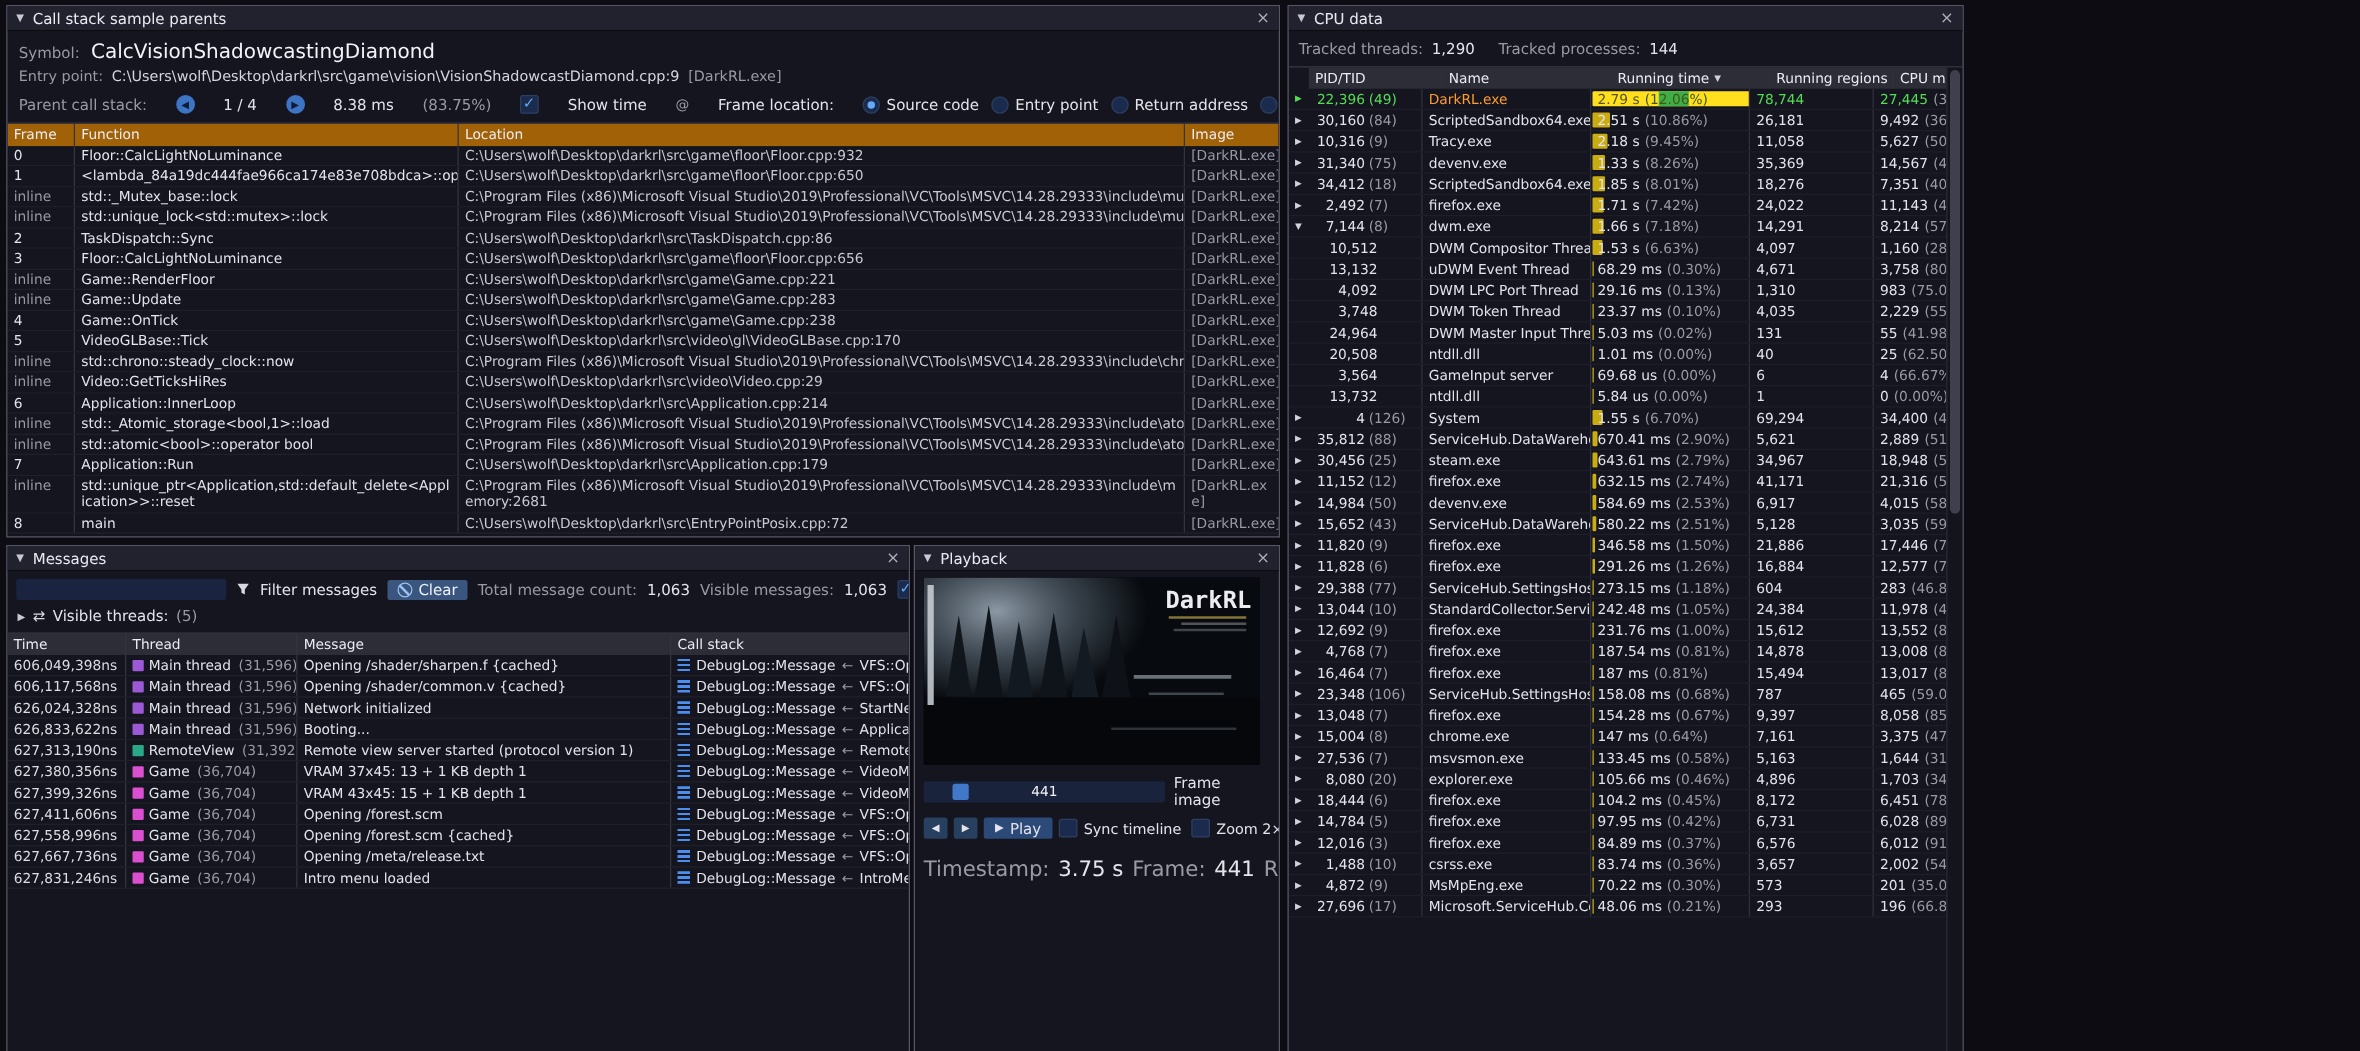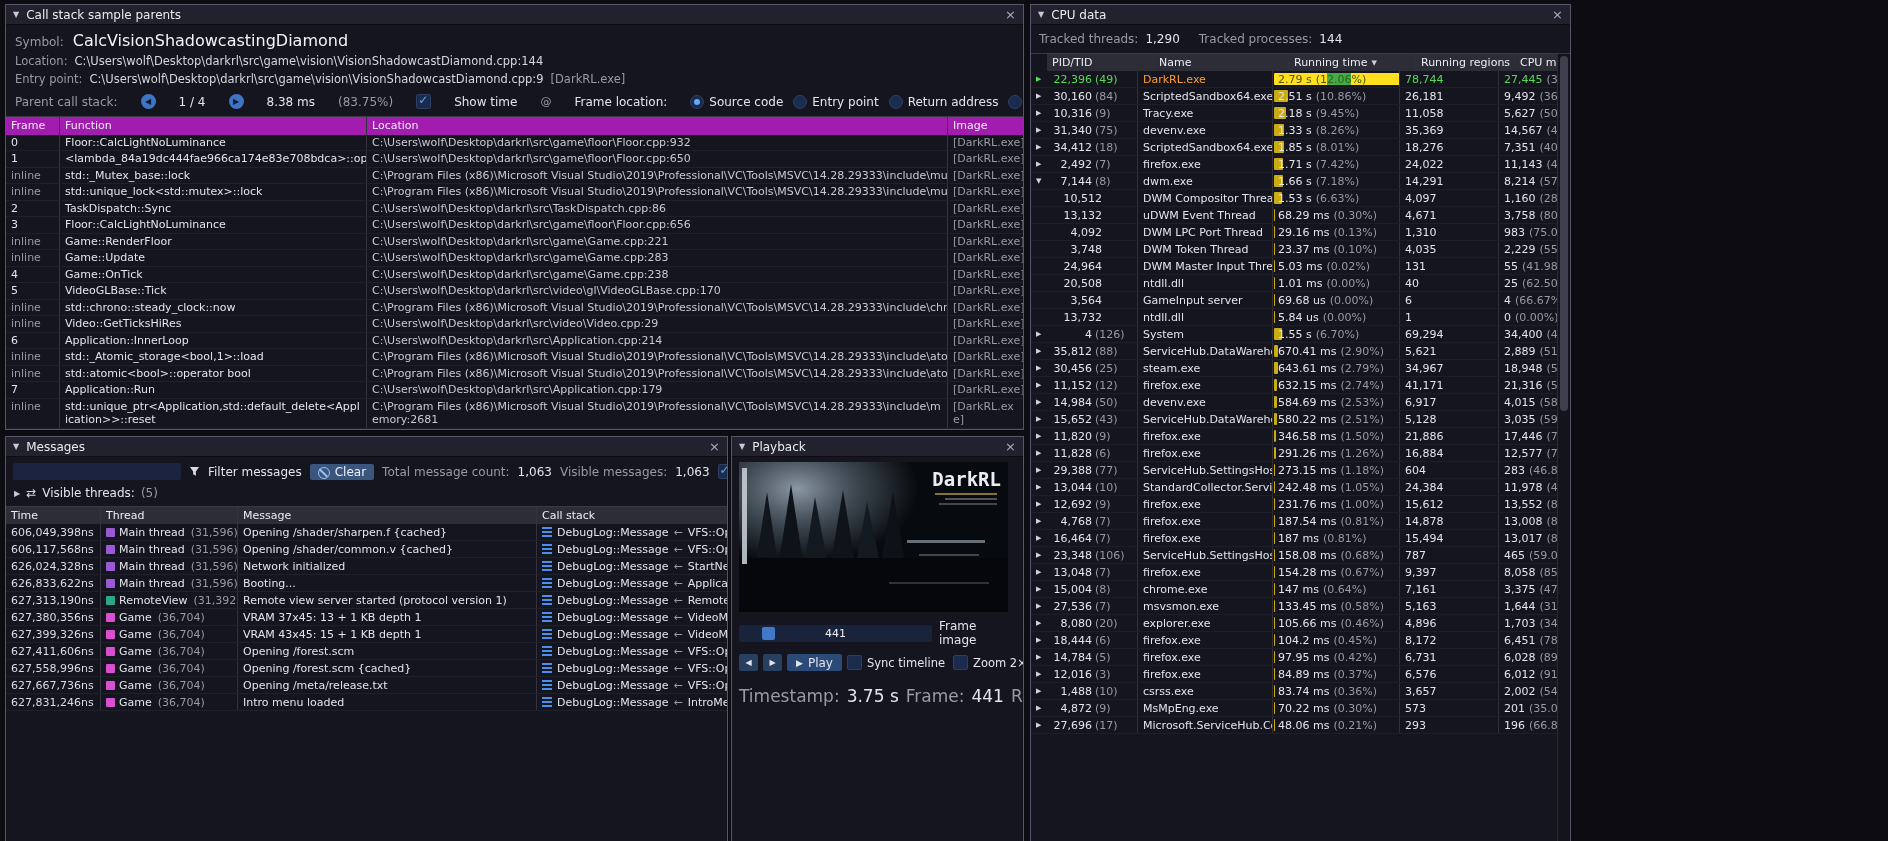--- a/index.html
+++ b/index.html
@@ -23,36 +23,36 @@
   .navbtn{width:15px;height:15px;border-radius:50%;background:#3e74c4;color:#0e1c34;font-size:8px;
           display:inline-flex;align-items:center;justify-content:center;flex:none}
   .checkbox{width:13px;height:13px;background:#1b2b4d;border:1px solid #2d3f61;border-radius:2px;position:relative;flex:none;display:inline-block}
   .checkbox.checked::after{content:"\2713";position:absolute;left:1px;top:-1px;color:#64a8f8;font-size:12px;font-weight:bold;line-height:13px}
   .radios{display:inline-flex;gap:10px;align-items:center}
   .radio-item{display:inline-flex;gap:5px;align-items:center}
   .radio-circle{width:12px;height:12px;border-radius:50%;background:#1b2b4d;border:1px solid #2d3f61;position:relative;flex:none}
   .radio-circle.sel::after{content:"";position:absolute;left:3px;top:3px;width:6px;height:6px;border-radius:50%;background:#64a8f8}
   .at{font-size:11px}
   .cs-table{flex:1;display:flex;flex-direction:column;overflow:hidden;font-size:11px;border-top:1px solid #3a3a46}
-  .cs-hrow{display:flex;background:#a21caf;flex:none}
+  .cs-hrow{display:flex;background:#a16207;flex:none}
   .cs-rows{flex:1;overflow:hidden}
   .cs-row{display:flex;border-bottom:1px solid #20202a;background:#15151f}
   .cs-c{padding:1px 5px;border-right:1px solid #34343e;white-space:nowrap;overflow:hidden;line-height:13.5px}
   .cs-hrow .cs-c{padding:2px 5px;color:#ececf4}
   .c-frame{width:43px;flex:none}
   .c-fn{width:296px;flex:none}
   .c-loc{width:570px;flex:none;color:#c9c9d2}
   .c-img{flex:1;border-right:none}
   .cs-row.wrap .cs-c{white-space:normal;word-break:break-all}
 
   
   #win-messages{left:5px;top:436px;width:721px;height:405px}
   .msg-toolbar{display:flex;align-items:center;gap:8px;padding:6px 7px 5px 7px;font-size:12px;white-space:nowrap;overflow:hidden;flex:none}
   .filter-input{width:160px;height:17px;background:#1a2440;border:none;border-radius:2px;color:#e4e4ec;outline:none;padding:0 4px;font-size:11px;flex:none}
-  .btn{display:inline-flex;align-items:flex-end;gap:5px;background:#3a567e;border-radius:2px;padding:1px 8px;font-size:12px;color:#eef2f8;flex:none}
+  .btn{display:inline-flex;align-items:center;gap:5px;background:#3a567e;border-radius:2px;padding:1px 8px;font-size:12px;color:#eef2f8;flex:none}
   .ban{width:10px;height:10px;border:1.5px solid #9cc0f2;border-radius:50%;position:relative;flex:none}
   .ban::after{content:"";position:absolute;left:-1px;top:4px;width:11px;height:1.5px;background:#9cc0f2;transform:rotate(45deg)}
   .funnel{flex:none;display:inline-flex}
   .msg-threads{display:flex;align-items:center;gap:6px;padding:1px 8px 6px 8px;font-size:12px;flex:none}
   .xarrow{font-size:8px;color:#c8c8d4}
   .shuffle{color:#d8d8e0;font-size:12px}
   .msg-table{flex:1;display:flex;flex-direction:column;overflow:hidden;font-size:11px;border-top:1px solid #3a3a46}
   .ms-hrow{display:flex;background:#2d2d38;flex:none}
   .ms-rows{flex:1;overflow:hidden}
   .msg-row{display:flex;border-bottom:1px solid #20202a;height:16px;align-items:center}
@@ -121,24 +121,20 @@
 <div class="window" id="win-callstack">
   <div class="titlebar">
     <span class="collapse">▼</span>
     <span>Call stack sample parents</span>
     <span class="close">×</span>
   </div>
   <div class="cs-head">
     <div class="symline">
       <span class="dim">Symbol:</span>
       <span class="symname">CalcVisionShadowcastingDiamond</span>
-    </div>
-    <div class="pathline">
-      <span class="dim">Location:</span>
-      <span class="path">C:\Users\wolf\Desktop\darkrl\src\game\vision\VisionShadowcastDiamond.cpp:144</span>
     </div>
     <div class="pathline">
       <span class="dim">Entry point:</span>
       <span class="path">C:\Users\wolf\Desktop\darkrl\src\game\vision\VisionShadowcastDiamond.cpp:9</span>
       <span class="dim">[DarkRL.exe]</span>
     </div>
   </div>
   <div class="toolbar">
     <span class="dim">Parent call stack:</span>
     <span class="navbtn">◀</span>

